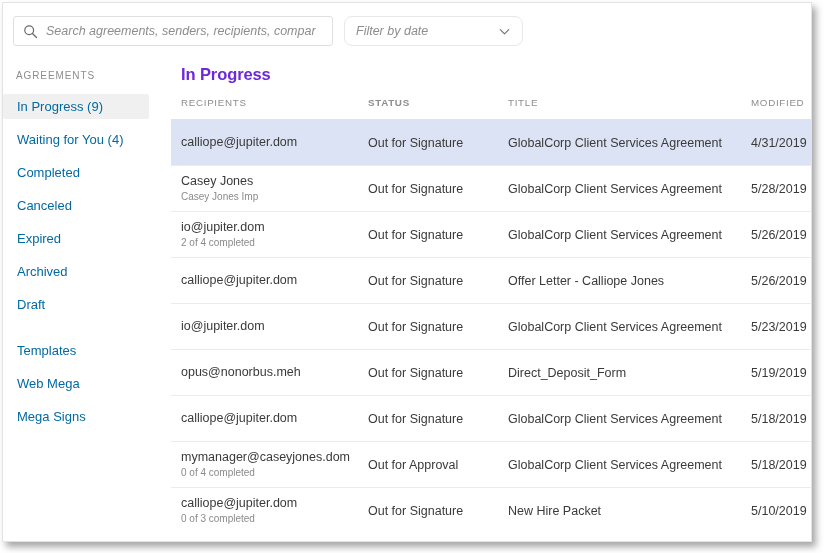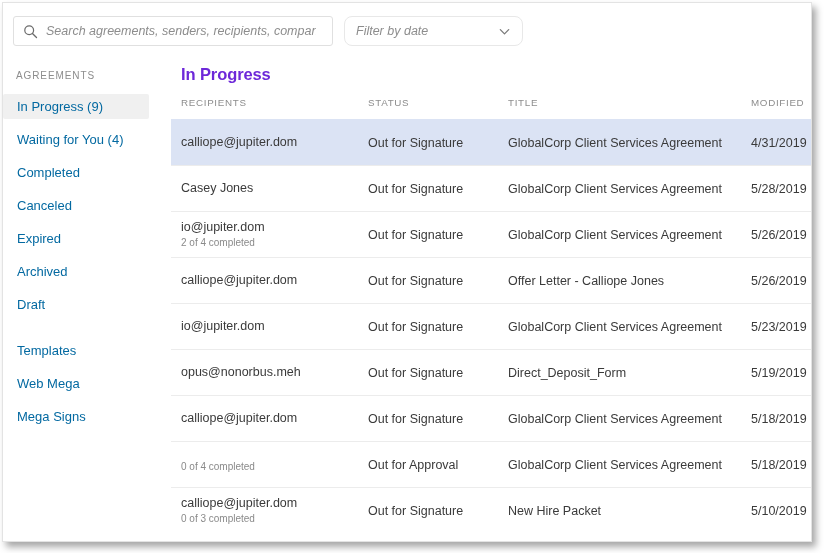--- a/index.html
+++ b/index.html
@@ -183,21 +183,21 @@
   }
   .th {
     position: absolute;
     top: 0;
     font-size: 9.8px;
     letter-spacing: 0.07em;
     color: #8d8d8d;
     white-space: nowrap;
   }
   .col-recipients { left: 10px; }
-  .col-status     { left: 197px; }
+  .col-status     { left: 197px; font-weight: bold; }
   .col-title      { left: 337px; }
   .col-modified   { left: 580px; }
 
   .row {
     position: relative;
     height: 45px;
     border-top: 1px solid #ececec;
     cursor: pointer;
   }
   .row.selected {
@@ -315,20 +315,21 @@
             <span class="primary">calliope@jupiter.dom</span>
           </div>
           <div class="cell status">Out for Signature</div>
           <div class="cell title">GlobalCorp Client Services Agreement</div>
           <div class="cell modif">4/31/2019</div>
         </div>
 
         <div class="row">
           <div class="cell recip">
             <span class="primary">Casey Jones</span>
+            <span class="sub">Casey Jones Imp</span>
           </div>
           <div class="cell status">Out for Signature</div>
           <div class="cell title">GlobalCorp Client Services Agreement</div>
           <div class="cell modif">5/28/2019</div>
         </div>
 
         <div class="row">
           <div class="cell recip">
             <span class="primary">io@jupiter.dom</span>
             <span class="sub">2 of 4 completed</span>
@@ -369,20 +370,21 @@
           <div class="cell recip">
             <span class="primary">calliope@jupiter.dom</span>
           </div>
           <div class="cell status">Out for Signature</div>
           <div class="cell title">GlobalCorp Client Services Agreement</div>
           <div class="cell modif">5/18/2019</div>
         </div>
 
         <div class="row">
           <div class="cell recip">
+            <span class="primary">mymanager@caseyjones.dom</span>
             <span class="sub">0 of 4 completed</span>
           </div>
           <div class="cell status">Out for Approval</div>
           <div class="cell title">GlobalCorp Client Services Agreement</div>
           <div class="cell modif">5/18/2019</div>
         </div>
 
         <div class="row">
           <div class="cell recip">
             <span class="primary">calliope@jupiter.dom</span>

